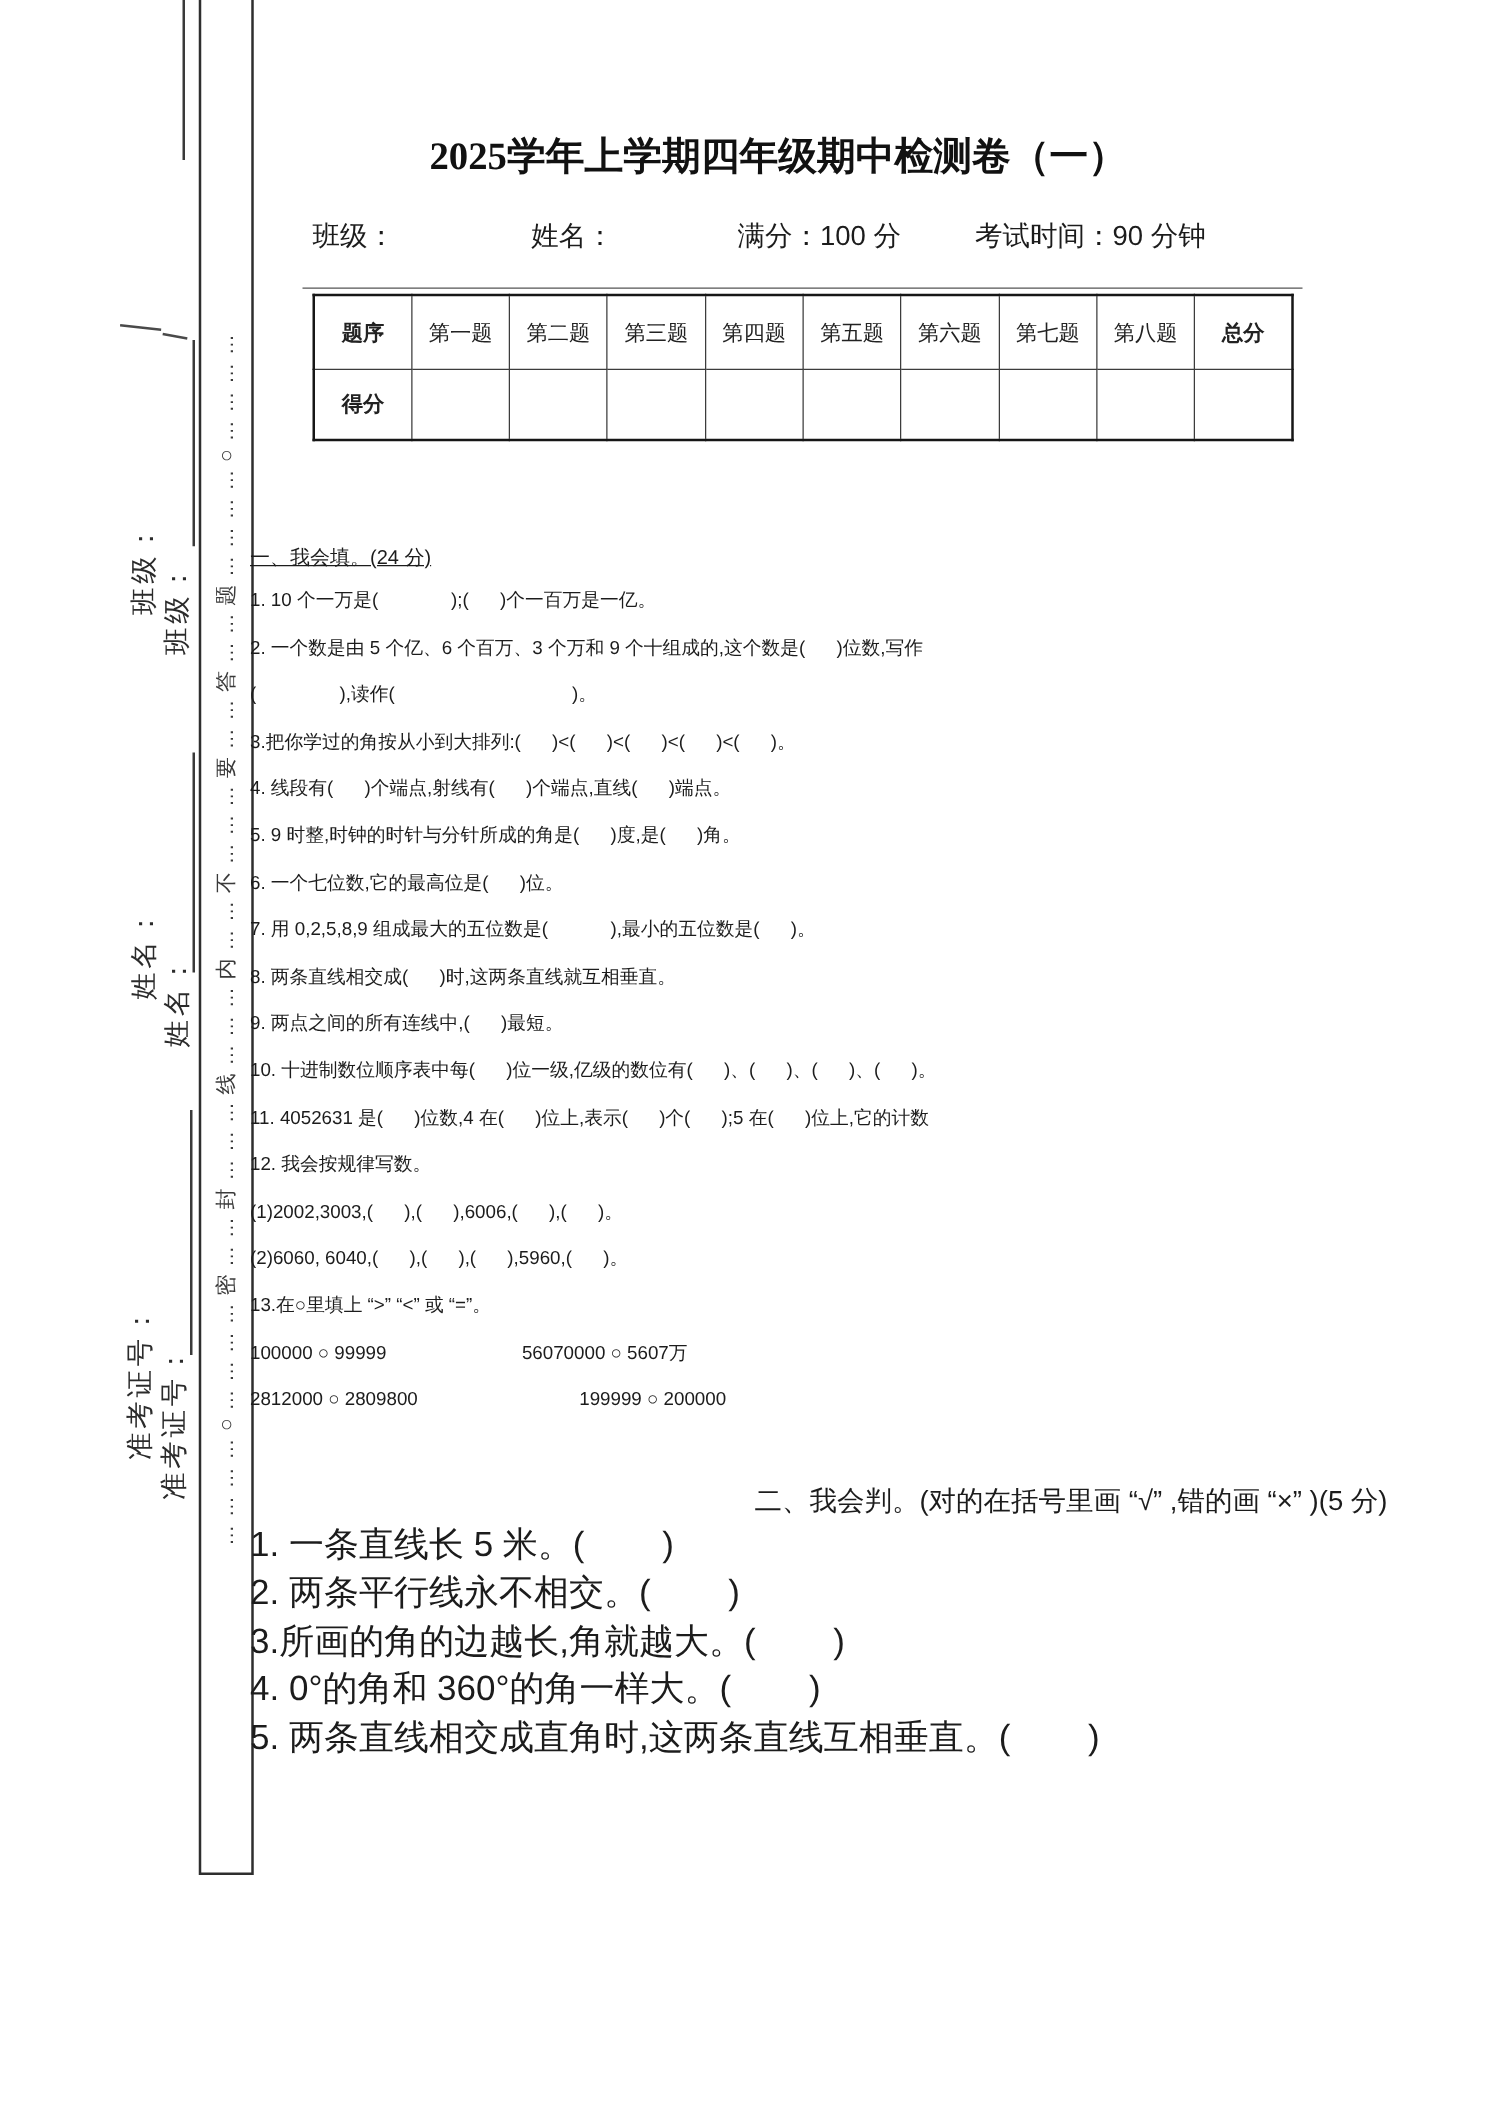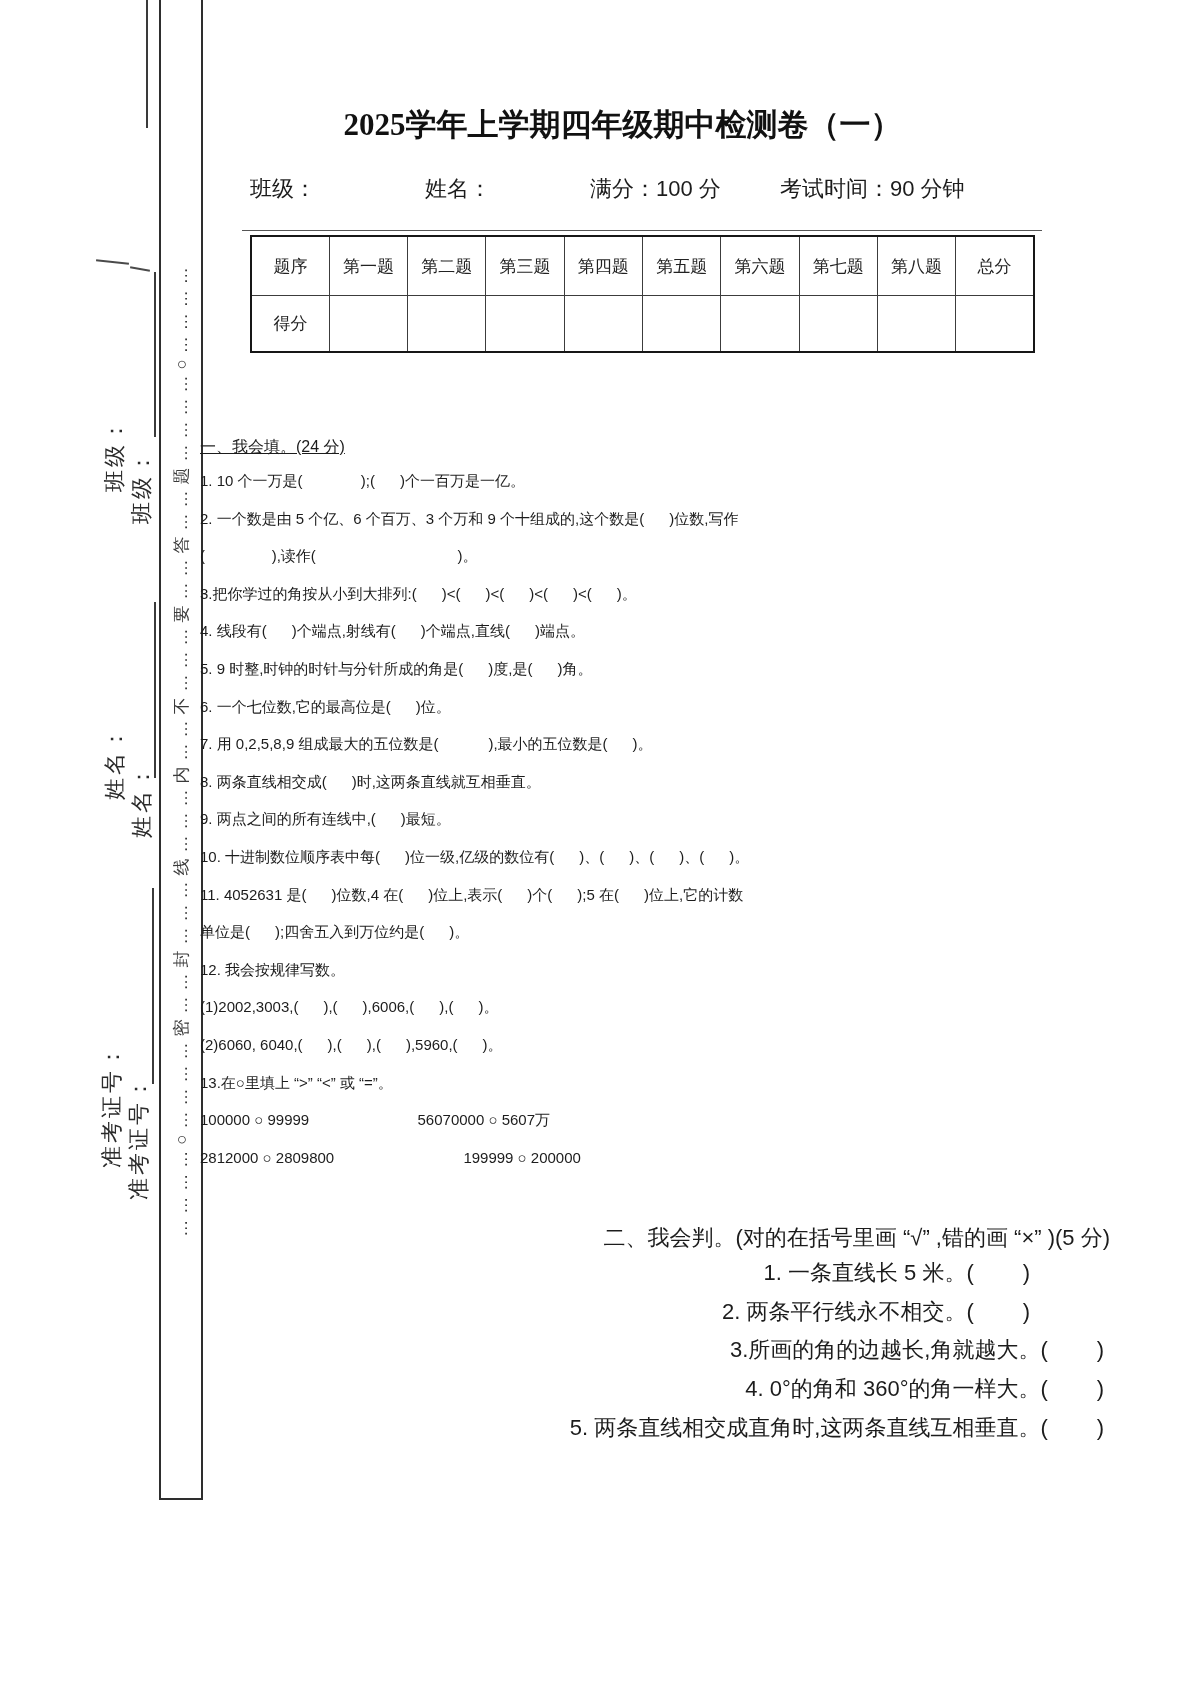--- a/index.html
+++ b/index.html
@@ -32,26 +32,26 @@
   .info-line span{position:absolute;top:0;white-space:pre;}
   .info-class{left:50px;} .info-name{left:225px;} .info-score{left:390px;} .info-time{left:580px;}
 
   .table-topline{width:800px;margin:24px 0 4px 42px;border-top:1.5px solid #555;}
   table.score{border-collapse:collapse;margin-left:50px;width:785px;table-layout:fixed;
               border:2px solid #161616;}
   table.score td{border:1px solid #3c3c3c;text-align:center;vertical-align:middle;
                  font-size:17px;color:#222;overflow:hidden;white-space:nowrap;}
   table.score tr.r1 td{height:56px;}
   table.score tr.r2 td{height:53px;}
-  td.hd{font-weight:normal;font-size:21px;color:#000;}
+  td.hd{font-weight:bold;font-size:21px;color:#000;}
 
   .sec1-heading{margin-top:79px;font-size:16px;line-height:30px;white-space:pre-wrap;text-decoration:underline;}
   .q-line{font-size:15px;line-height:37.6px;white-space:pre-wrap;}
   .sec2-heading{margin-top:46px;font-size:22px;line-height:32px;white-space:pre-wrap;text-align:right;}
-  .j-row{display:flex;justify-content:flex-end;font-size:22px;line-height:38.6px;
+  .j-row{display:flex;justify-content:flex-start;font-size:28px;line-height:38.6px;
          white-space:pre-wrap;}
   .j-row .jb{white-space:pre;}
   .j-row.near .jb{margin-right:80px;}
   .j-row.far  .jb{margin-right:6px;}
 </style>
 </head>
 <body>
 
 <div class="page">
 
@@ -127,21 +127,20 @@
     <div class="q-line">(                ),读作(                                  )。</div>
     <div class="q-line">3.把你学过的角按从小到大排列:(      )&lt;(      )&lt;(      )&lt;(      )&lt;(      )。</div>
     <div class="q-line">4. 线段有(      )个端点,射线有(      )个端点,直线(      )端点。</div>
     <div class="q-line">5. 9 时整,时钟的时针与分针所成的角是(      )度,是(      )角。</div>
     <div class="q-line">6. 一个七位数,它的最高位是(      )位。</div>
     <div class="q-line">7. 用 0,2,5,8,9 组成最大的五位数是(            ),最小的五位数是(      )。</div>
     <div class="q-line">8. 两条直线相交成(      )时,这两条直线就互相垂直。</div>
     <div class="q-line">9. 两点之间的所有连线中,(      )最短。</div>
     <div class="q-line">10. 十进制数位顺序表中每(      )位一级,亿级的数位有(      )、(      )、(      )、(      )。</div>
     <div class="q-line">11. 4052631 是(      )位数,4 在(      )位上,表示(      )个(      );5 在(      )位上,它的计数</div>
-    <div class="q-line">单位是(      );四舍五入到万位约是(      )。</div>
     <div class="q-line">12. 我会按规律写数。</div>
     <div class="q-line">(1)2002,3003,(      ),(      ),6006,(      ),(      )。</div>
     <div class="q-line">(2)6060, 6040,(      ),(      ),(      ),5960,(      )。</div>
     <div class="q-line">13.在○里填上 “&gt;” “&lt;” 或 “=”。</div>
     <div class="q-line">100000 ○ 99999                          56070000 ○ 5607万</div>
     <div class="q-line">2812000 ○ 2809800                               199999 ○ 200000</div>
 
     <div class="sec2-heading">二、我会判。(对的在括号里画 “√” ,错的画 “×” )(5 分)</div>
 
     <div class="j-row near">

